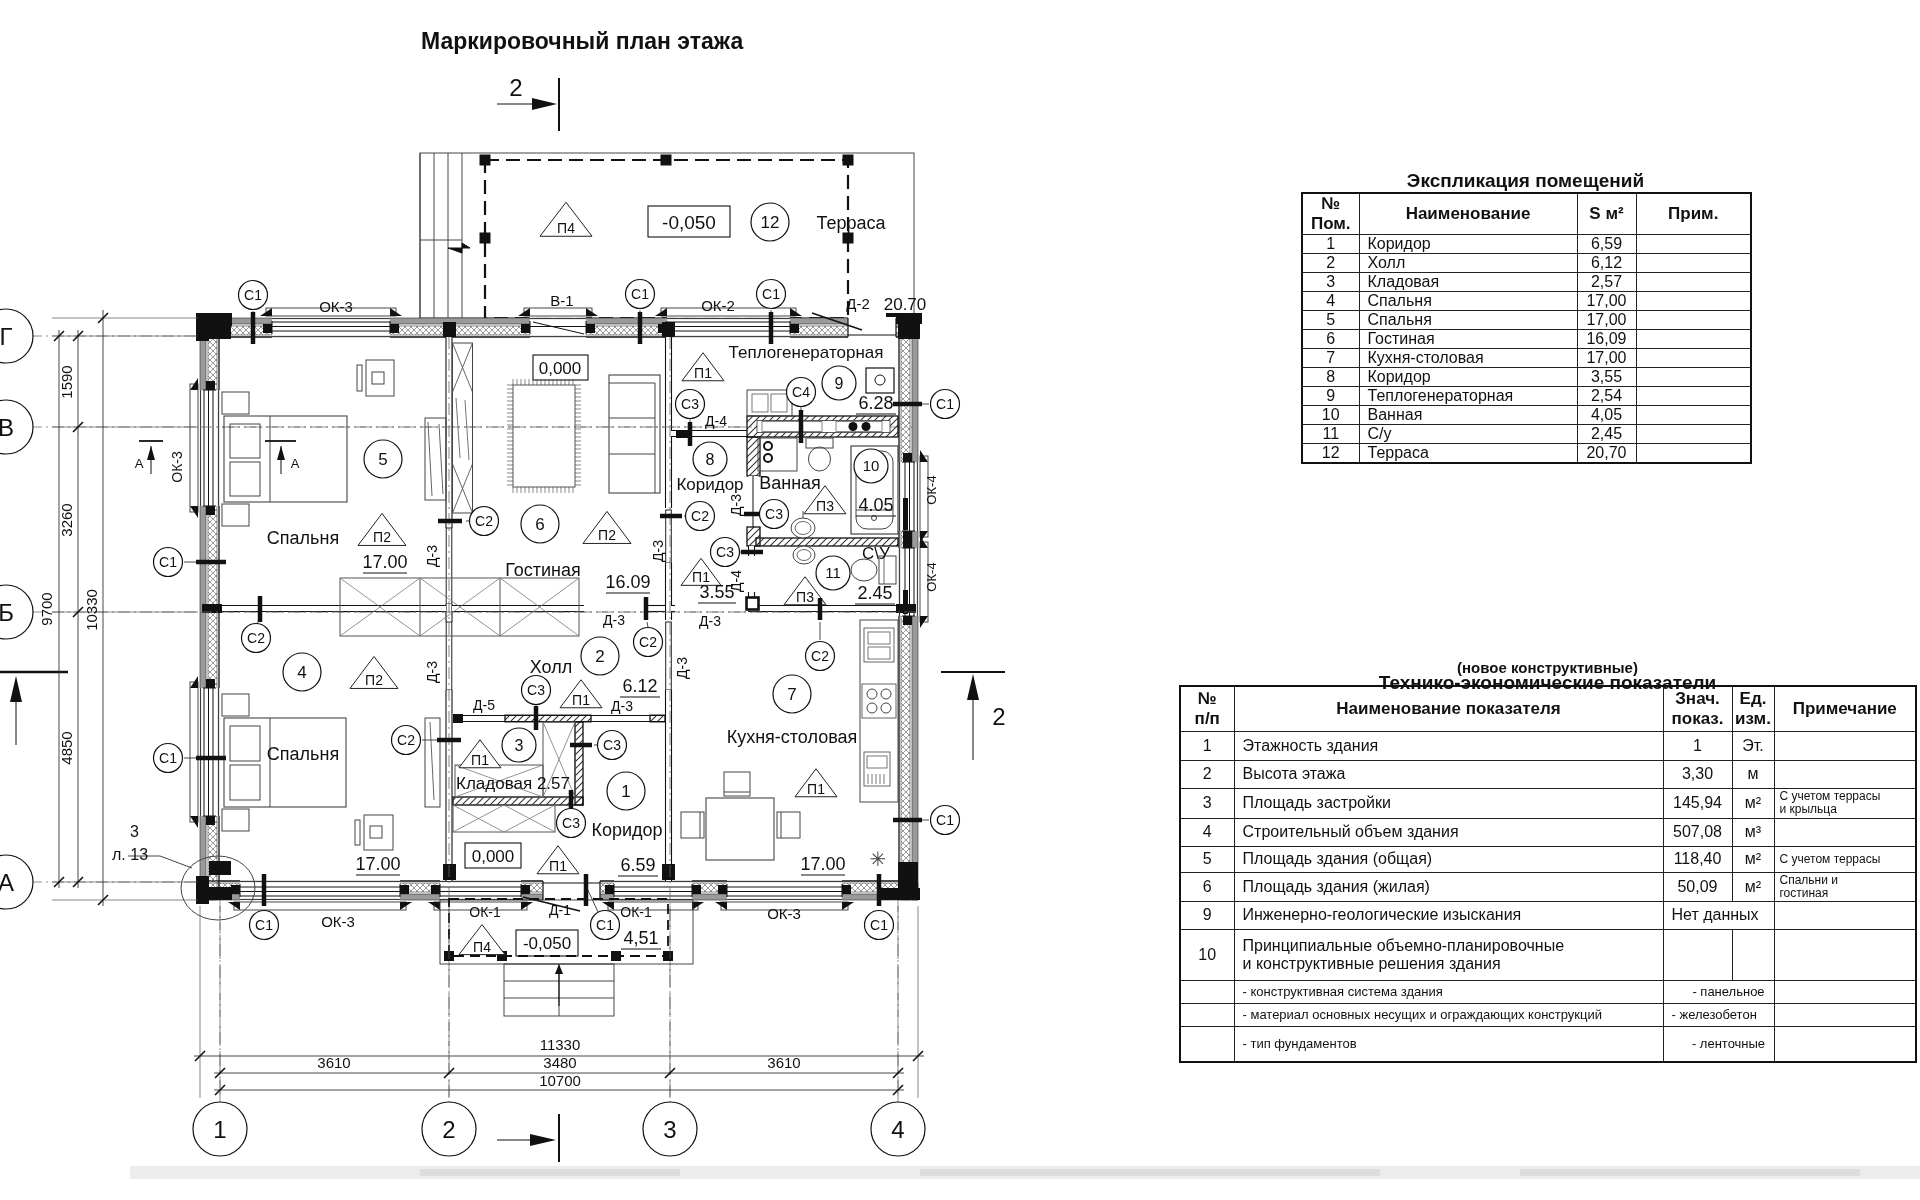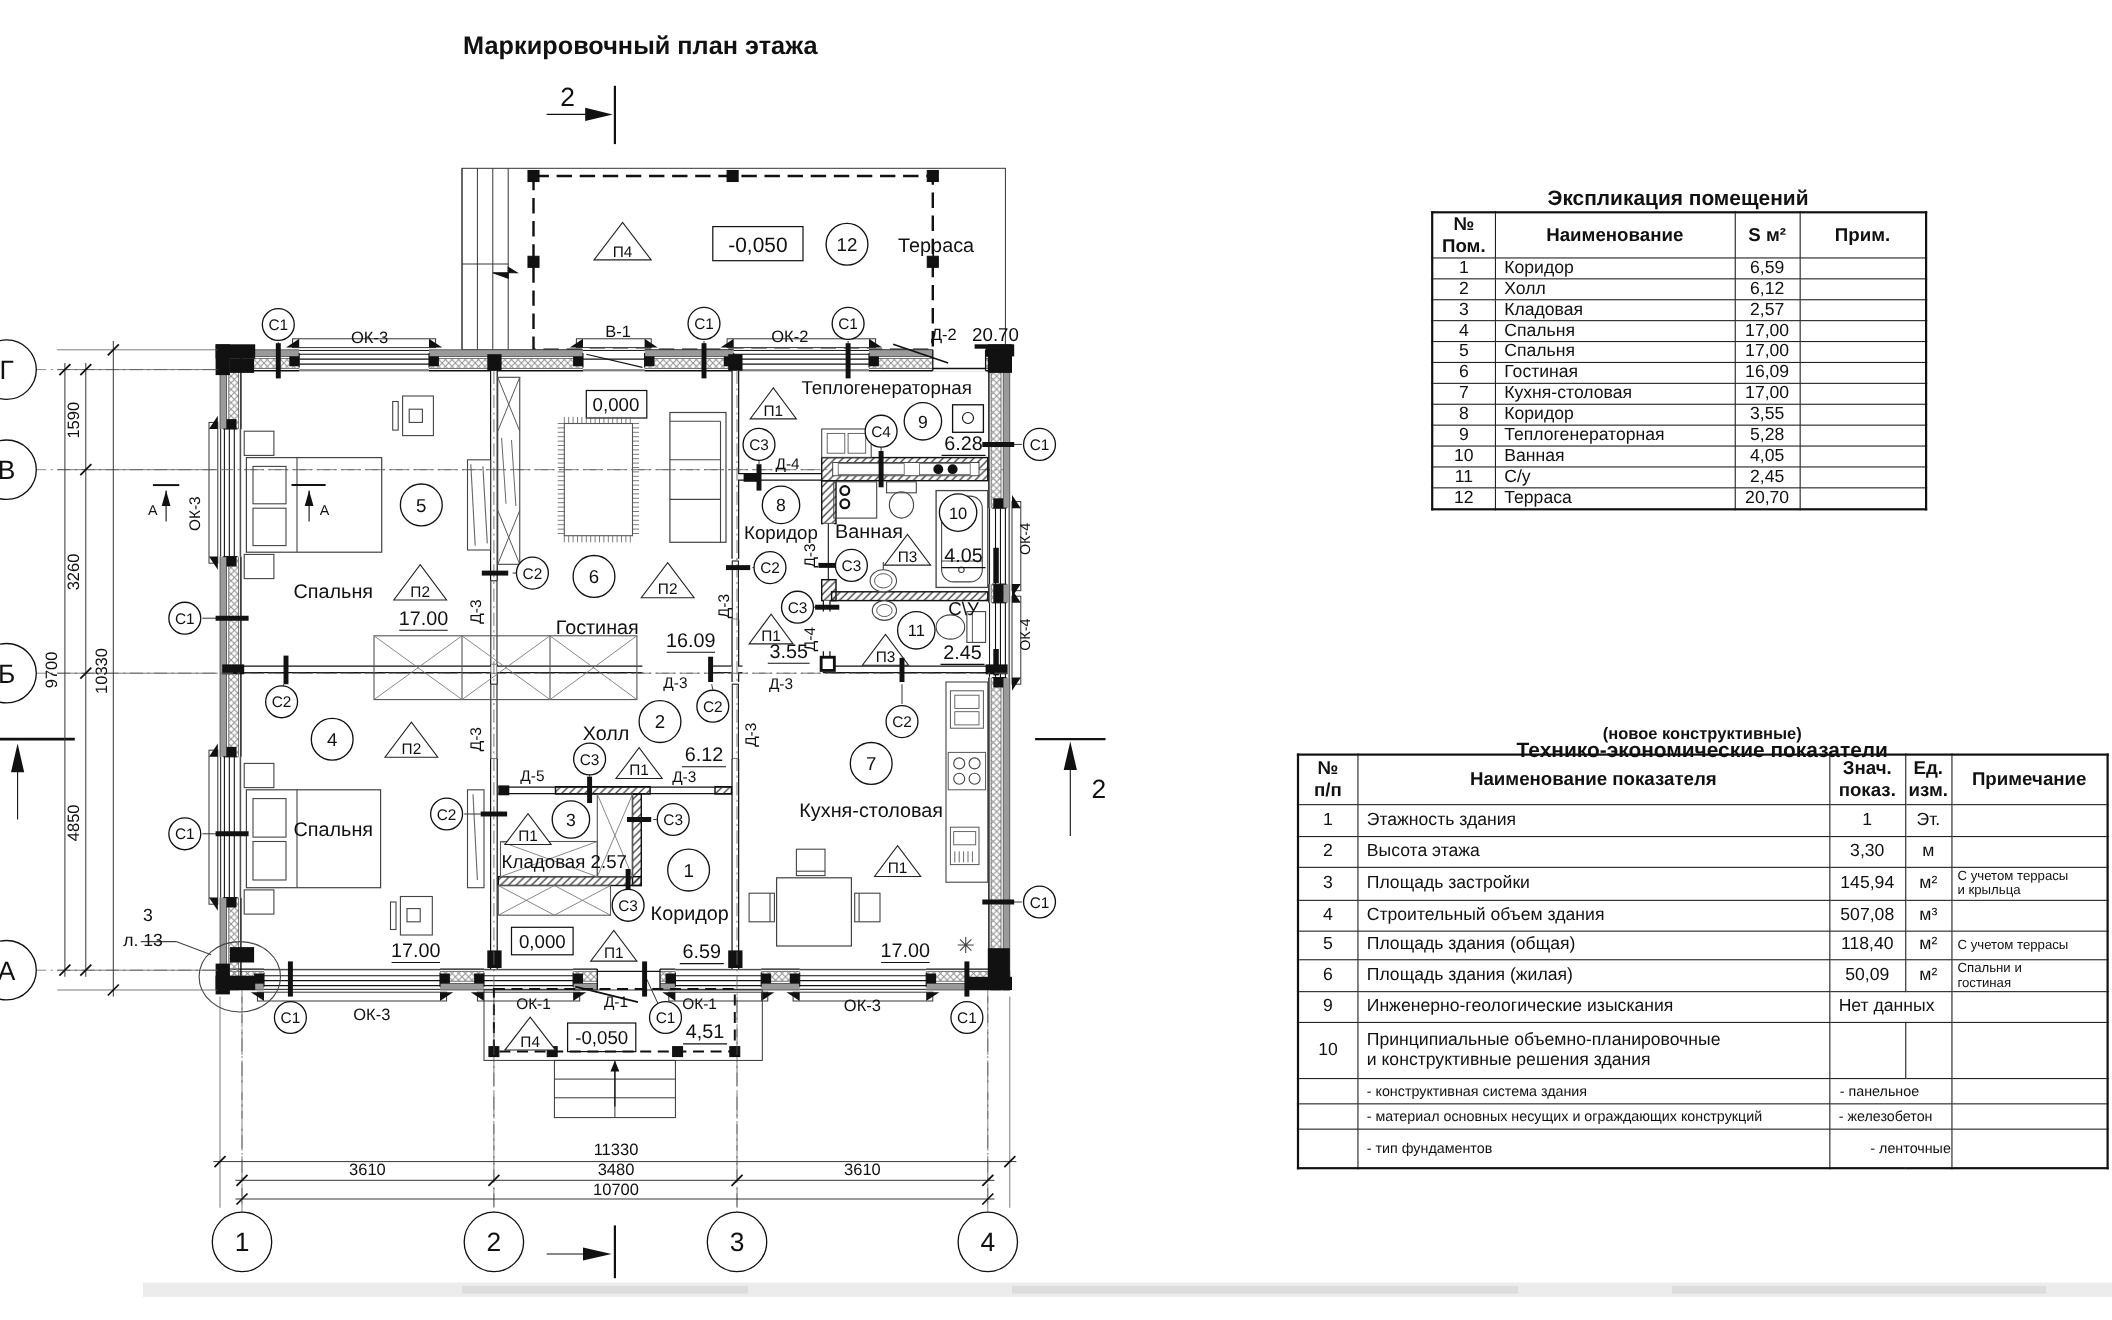--- a/index.html
+++ b/index.html
@@ -1563,21 +1563,21 @@
           </tr>
           <tr>
             <td class="c">8</td>
             <td>Коридор</td>
             <td class="c">3,55</td>
             <td></td>
           </tr>
           <tr>
             <td class="c">9</td>
             <td>Теплогенераторная</td>
-            <td class="c">5,28</td>
+            <td class="c">2,54</td>
             <td></td>
           </tr>
           <tr>
             <td class="c">10</td>
             <td>Ванная</td>
             <td class="c">4,05</td>
             <td></td>
           </tr>
           <tr>
             <td class="c">11</td>
@@ -1667,31 +1667,31 @@
           <tr style="height:51px">
             <td class="c">10</td>
             <td>Принципиальные объемно-планировочные<br>и конструктивные решения здания</td>
             <td></td>
             <td></td>
             <td class="note"></td>
           </tr>
           <tr style="height:23px">
             <td></td>
             <td class="sub">- конструктивная система здания</td>
-            <td colspan="2" class="sub" style="text-align:left;padding-left:9px">- панельное</td>
+            <td colspan="2" class="sub" style="text-align:center;padding-left:20px">- панельное</td>
             <td></td>
           </tr>
           <tr style="height:23px">
             <td></td>
             <td class="sub">- материал основных несущих и ограждающих конструкций</td>
             <td colspan="2" class="sub" style="text-align:left;padding-left:8px">- железобетон</td>
             <td></td>
           </tr>
           <tr style="height:36px">
             <td></td>
             <td class="sub">- тип фундаментов</td>
-            <td colspan="2" class="sub" style="text-align:right;padding-left:20px">- ленточные</td>
+            <td colspan="2" class="sub" style="text-align:center;padding-left:20px">- ленточные</td>
             <td></td>
           </tr>
 </tbody>
       </table>
     </div>
 </div>
 
 </body></html>

